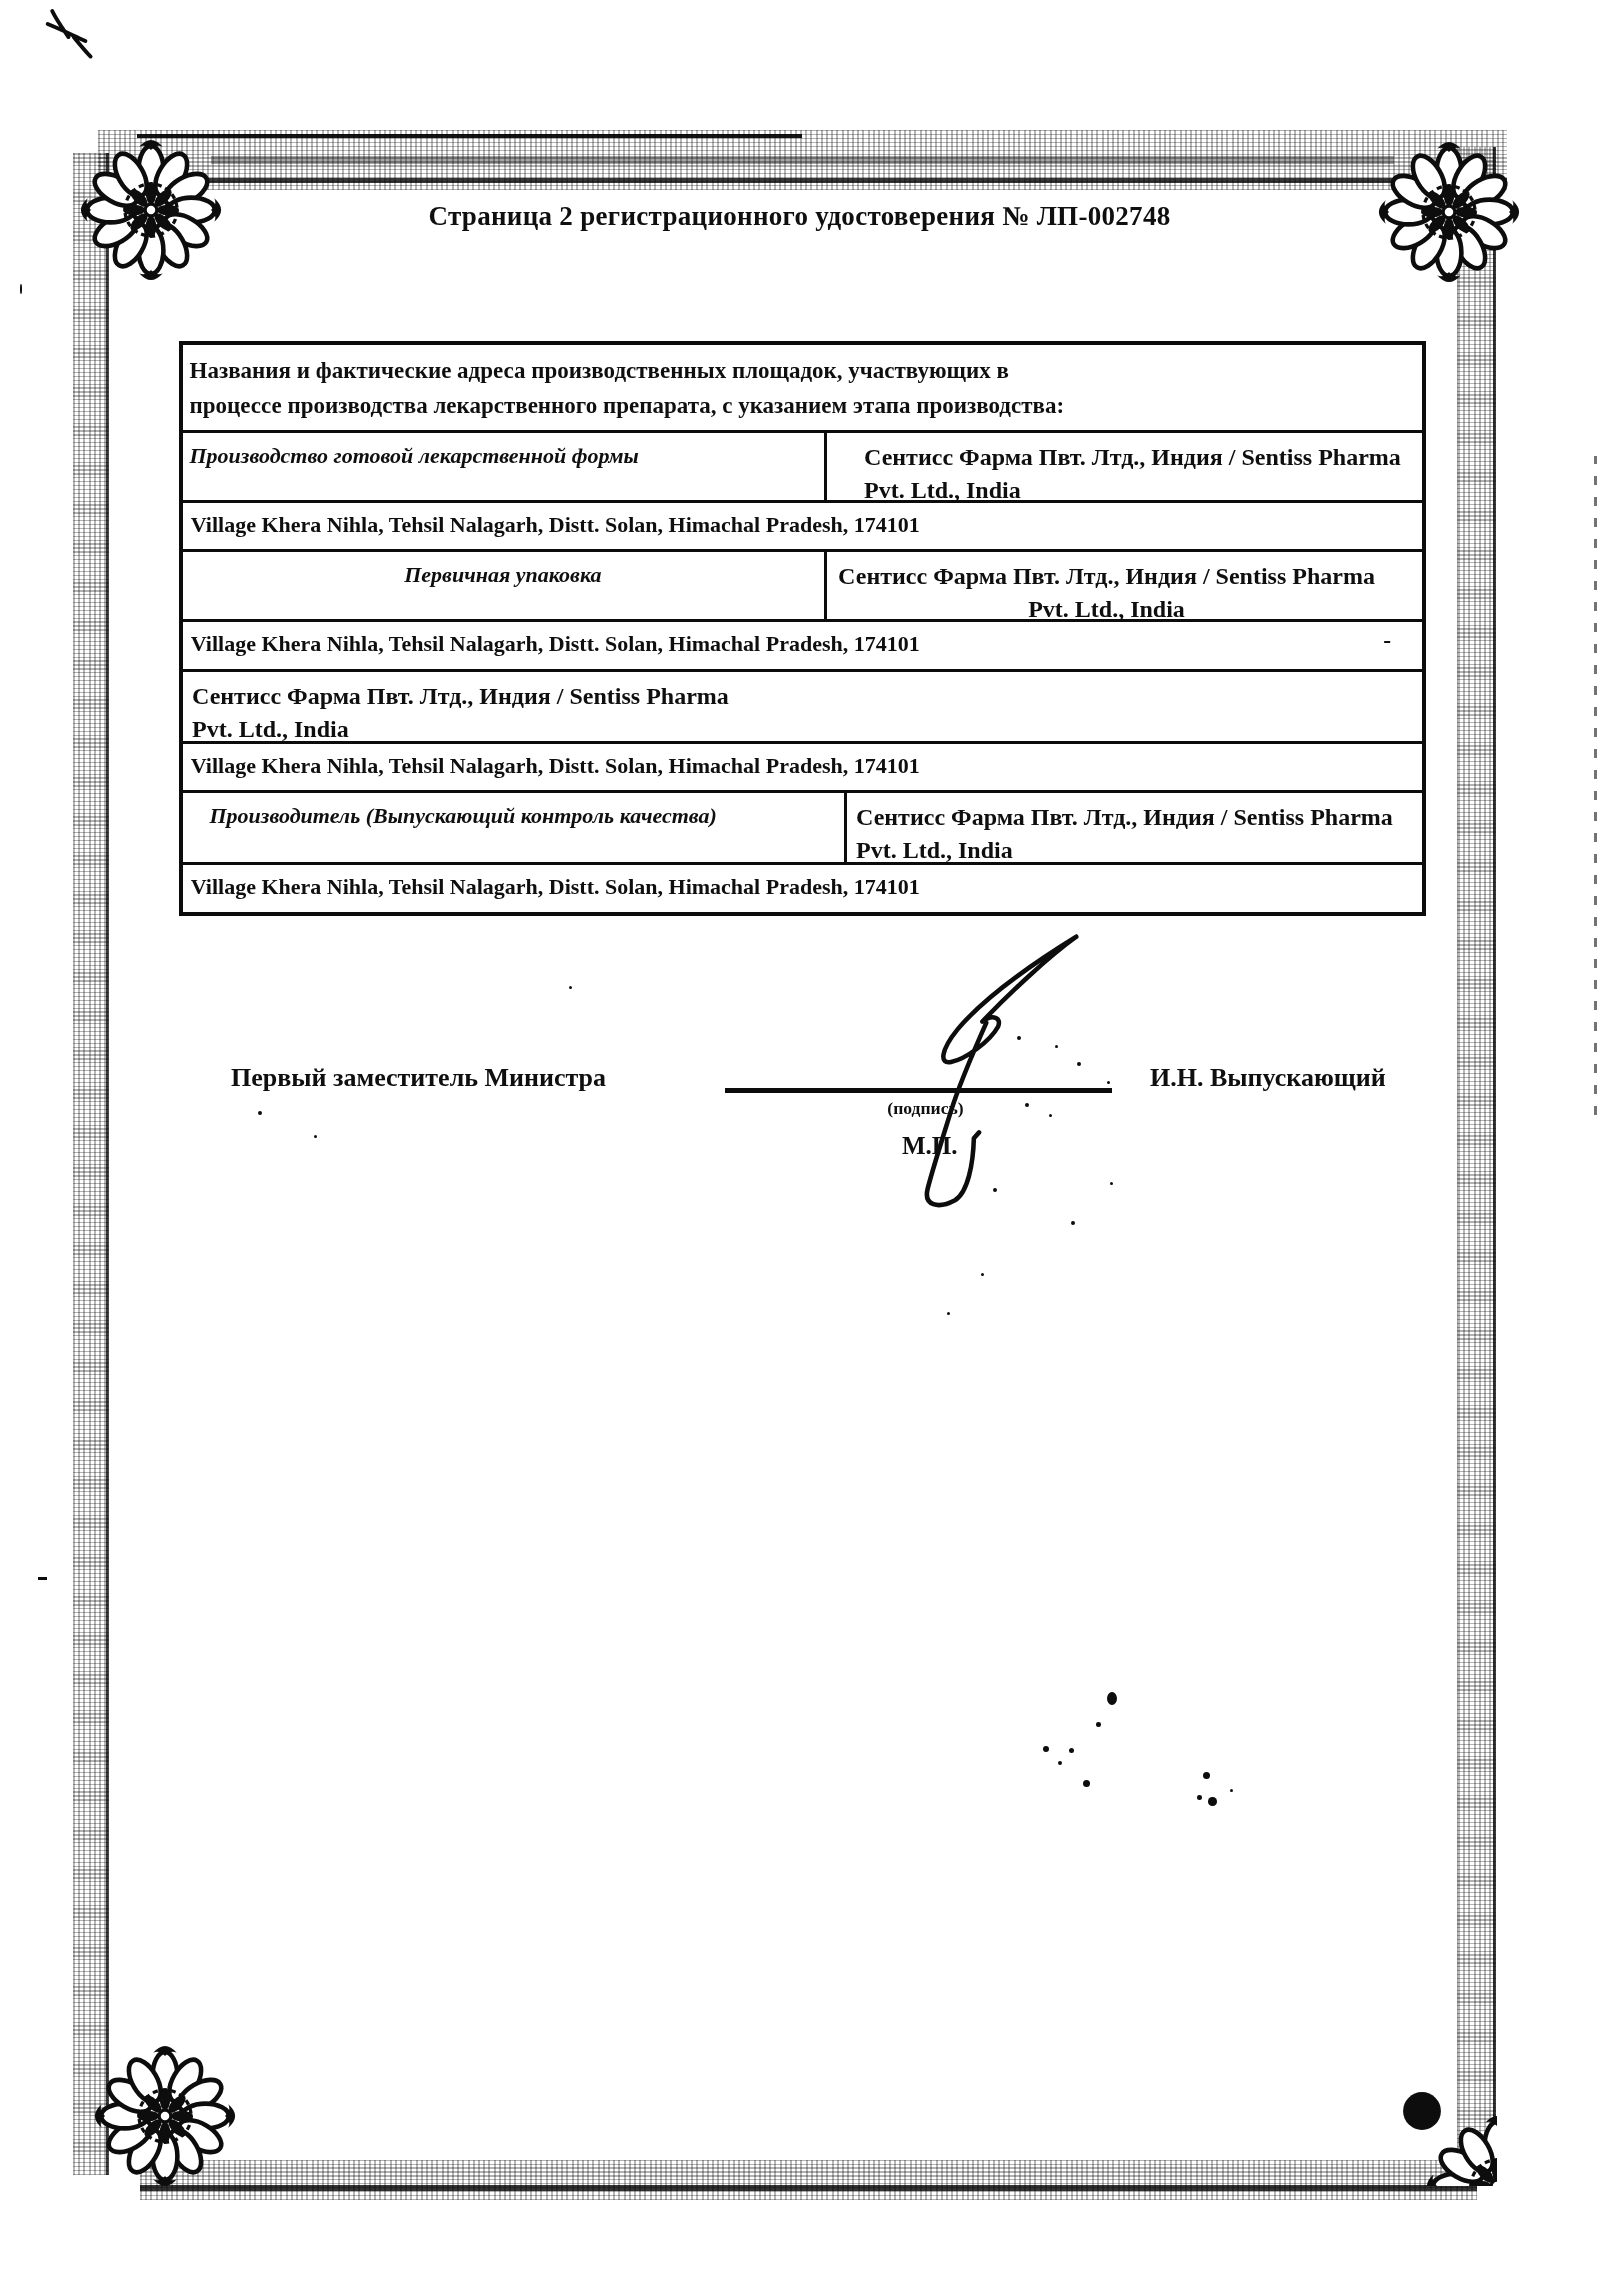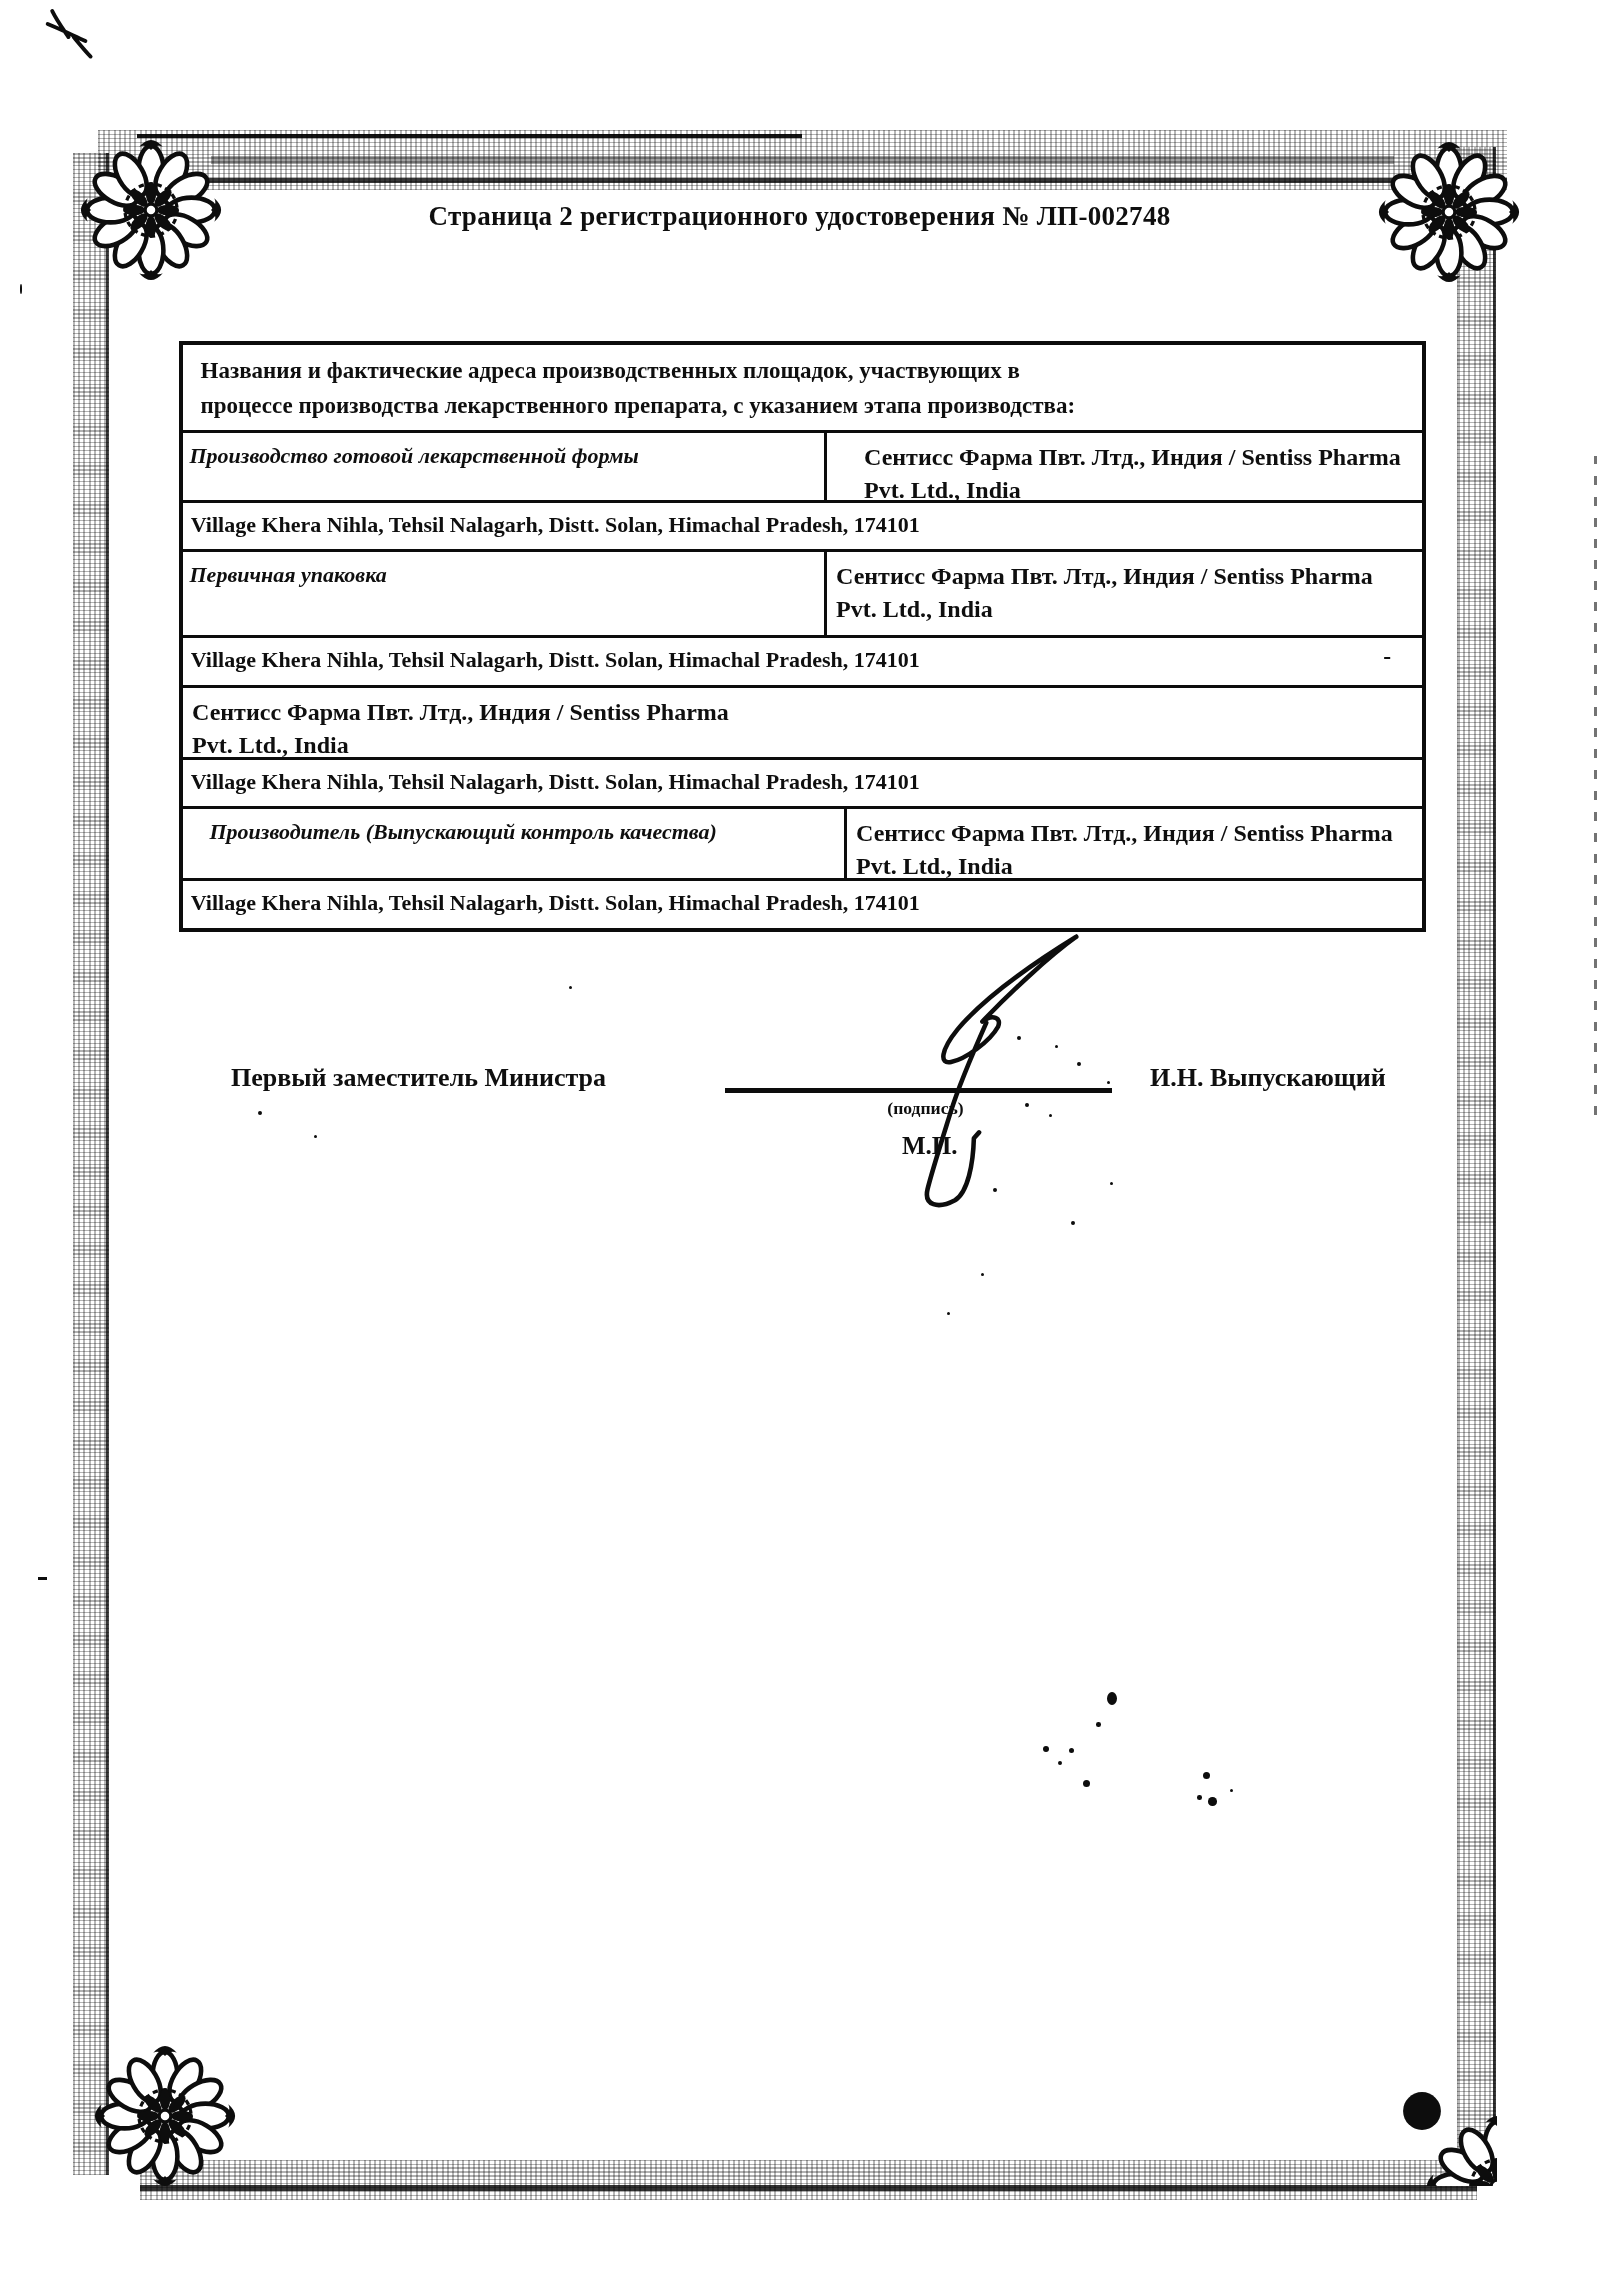--- a/index.html
+++ b/index.html
@@ -25,23 +25,23 @@
   .edge-line{left:1594px;top:456px;width:3.3px;height:659px;opacity:.55;
     background:repeating-linear-gradient(0deg,#000 0 9px, transparent 9px 21px);}
   .rosette{width:150px;height:150px;}
   
   .doc-title{left:0;right:0;top:201px;text-align:center;font-size:27px;font-weight:700;letter-spacing:0.3px;}
   
   .reg-table{left:179px;top:341px;width:1247px;box-sizing:border-box;border:4.6px solid #0c0c0c;background:#fff;}
   .trow{box-sizing:border-box;border-top:3.9px solid #0c0c0c;position:relative;}
   .trow:first-child{border-top:none;}
   .t-head{height:85px;padding:9px 9px 0 6.5px;font-size:23px;font-weight:700;line-height:1.5;}
-  .t-head .inner{max-width:877px;margin-left:11px;}
+  .t-head .inner{max-width:877px;}
   .pair{display:flex;}
-  .r1{height:70px;gap:28px;} .r3{height:86px;} .r5{height:72px;} .r7{height:72px;padding-left:20px;}
+  .r1{height:70px;gap:28px;} .r3{height:70px;text-align:center;} .r5{height:72px;} .r7{height:72px;padding-left:20px;}
   .addr{height:49px;padding:9px 6.5px 0 7.8px;font-size:22px;font-weight:700;}
   .r4{height:50px;} .r8{height:50px;}
   .cell-stage{width:644px;box-sizing:border-box;border-right:3.9px solid #0c0c0c;
     font-style:italic;font-weight:700;font-size:22px;padding:10.4px 7.8px 0 6.5px;}
   .cell-company{flex:1;font-weight:700;font-size:24px;line-height:1.38;padding:7.8px 6.5px 0 9px;}
   .cell-company .inner{max-width:541px;}
   .row-note{position:absolute;right:31px;top:5.2px;font-size:23.5px;font-weight:700;}
   
   .sig-label{left:231px;top:1063px;font-size:26px;font-weight:700;}
   .sig-line{left:725px;top:1088px;width:387px;height:4.6px;background:#0c0c0c;}

